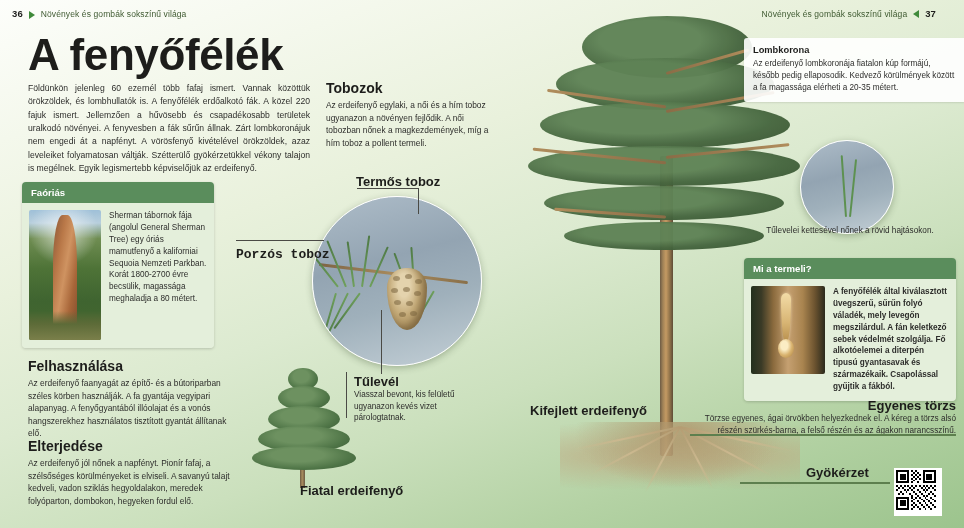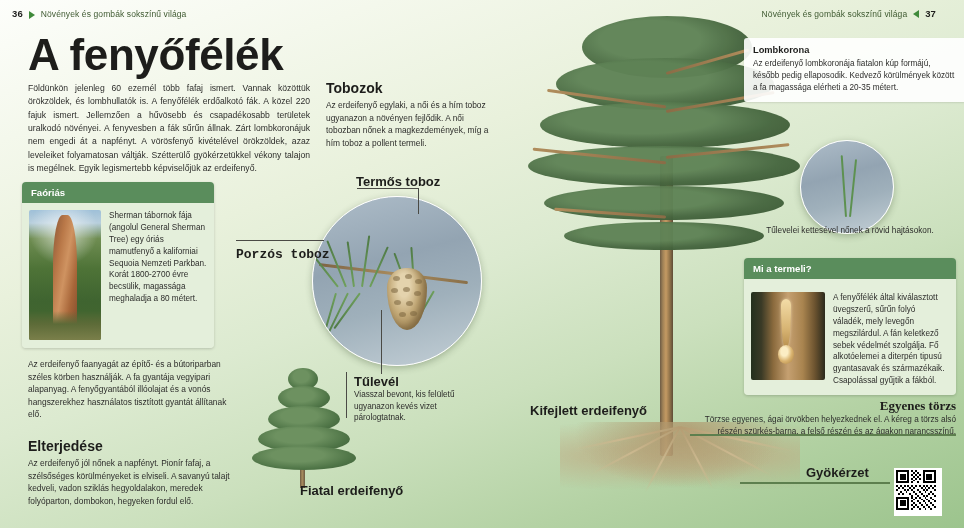--- a/index.html
+++ b/index.html
@@ -76,21 +76,21 @@
     background: linear-gradient(100deg, #8a5636 0%, #b97848 28%, #cf9361 48%, #a86639 72%, #7d4a2c 100%);
     border-radius: 40% 40% 8% 8%;
   }
   .photo-sequoia::after {
     content: ""; position: absolute; left: 0; bottom: 0; width: 100%; height: 22%;
     background: linear-gradient(180deg, rgba(70,96,44,0) 0%, #5d6b38 45%, #7a7f4a 100%);
   }
 
   
   #gyanta { left: 744px; top: 258px; width: 212px; }
-  #gyanta .card-body { padding: 13px 8px 8px 7px; }
+  #gyanta .card-body { padding: 7px 8px 8px 7px; font-weight: bold; }
   .photo-resin {
     width: 74px; height: 88px; flex: none; border-radius: 2px;
     background:
       linear-gradient(90deg, #23301d 0%, #3a3a26 14%, #8a6a3d 30%, #c5a071 50%, #a9844f 70%, #6d5430 86%, #2b2a1c 100%);
     position: relative; overflow: hidden;
   }
   .photo-resin::before {
     content: ""; position: absolute; left: 40%; top: 8%;
     width: 14%; height: 56%;
     background: linear-gradient(180deg, #f3dca7 0%, #d8b574 60%, #b88f4d 100%);
@@ -231,20 +231,21 @@
 
   <div class="card" id="faorias">
     <div class="card-head">Faóriás</div>
     <div class="card-body">
       <div class="photo-sequoia"></div>
       <div class="card-text">Sherman tábornok fája (angolul General Sherman Tree) egy óriás mamutfenyő a kaliforniai Sequoia Nemzeti Parkban. Korát 1800-2700 évre becsülik, magassága meghaladja a 80 métert.</div>
     </div>
   </div>
 
   <div class="sec" style="left:28px; top:358px; width:206px;">
+    <h3>Felhasználása</h3>
     <p>Az erdeifenyő faanyagát az építő- és a bútoriparban széles körben használják. A fa gyantája vegyipari alapanyag. A fenyőgyantából illóolajat és a vonós hangszerekhez használatos tisztított gyantát állítanak elő.</p>
   </div>
   <div class="sec" style="left:28px; top:438px; width:206px;">
     <h3>Elterjedése</h3>
     <p>Az erdeifenyő jól nőnek a napfényt. Pionír fafaj, a szélsőséges körülményeket is elviseli. A savanyú talajt kedveli, vadon sziklás hegyoldalakon, meredek folyóparton, dombokon, hegyeken fordul elő.</p>
   </div>
 
   <div class="sec" style="left:326px; top:80px; width:170px;">
     <h3>Tobozok</h3>
     <p>Az erdeifenyő egylaki, a női és a hím toboz ugyanazon a növényen fejlődik. A női tobozban nőnek a magkezdemények, míg a hím toboz a pollent termeli.</p>
@@ -333,21 +334,21 @@
     <div class="lab">Tűlevél</div>
     <div class="body">Viasszal bevont, kis felületű ugyanazon kevés vizet párologtatnak.</div>
   </div>
   <div class="rule-v" style="left:381px; top:310px; height:64px;"></div>
 
   <div class="callout" style="left:530px; top:401px;">
     <span class="lab">Kifejlett erdeifenyő</span>
   </div>
 
   <div class="callout" style="left:690px; top:398px; width:266px; text-align:right;">
-    <div class="lab" style="display:block;font-family:Liberation Serif, serif;">Egyenes törzs</div>
+    <div class="lab" style="display:block;">Egyenes törzs</div>
     <div class="body">Törzse egyenes, ágai örvökben helyezkednek el. A kéreg a törzs alsó részén szürkés-barna, a felső részén és az ágakon narancsszínű.</div>
   </div>
   <div class="rule-g" style="left:690px; top:434px; width:266px;"></div>
 
   <div class="callout" style="left:806px; top:463px;">
     <span class="lab">Gyökérzet</span>
   </div>
   <div class="rule-g" style="left:740px; top:482px; width:150px;"></div>
 
   <div class="callout" style="left:300px; top:481px;">

